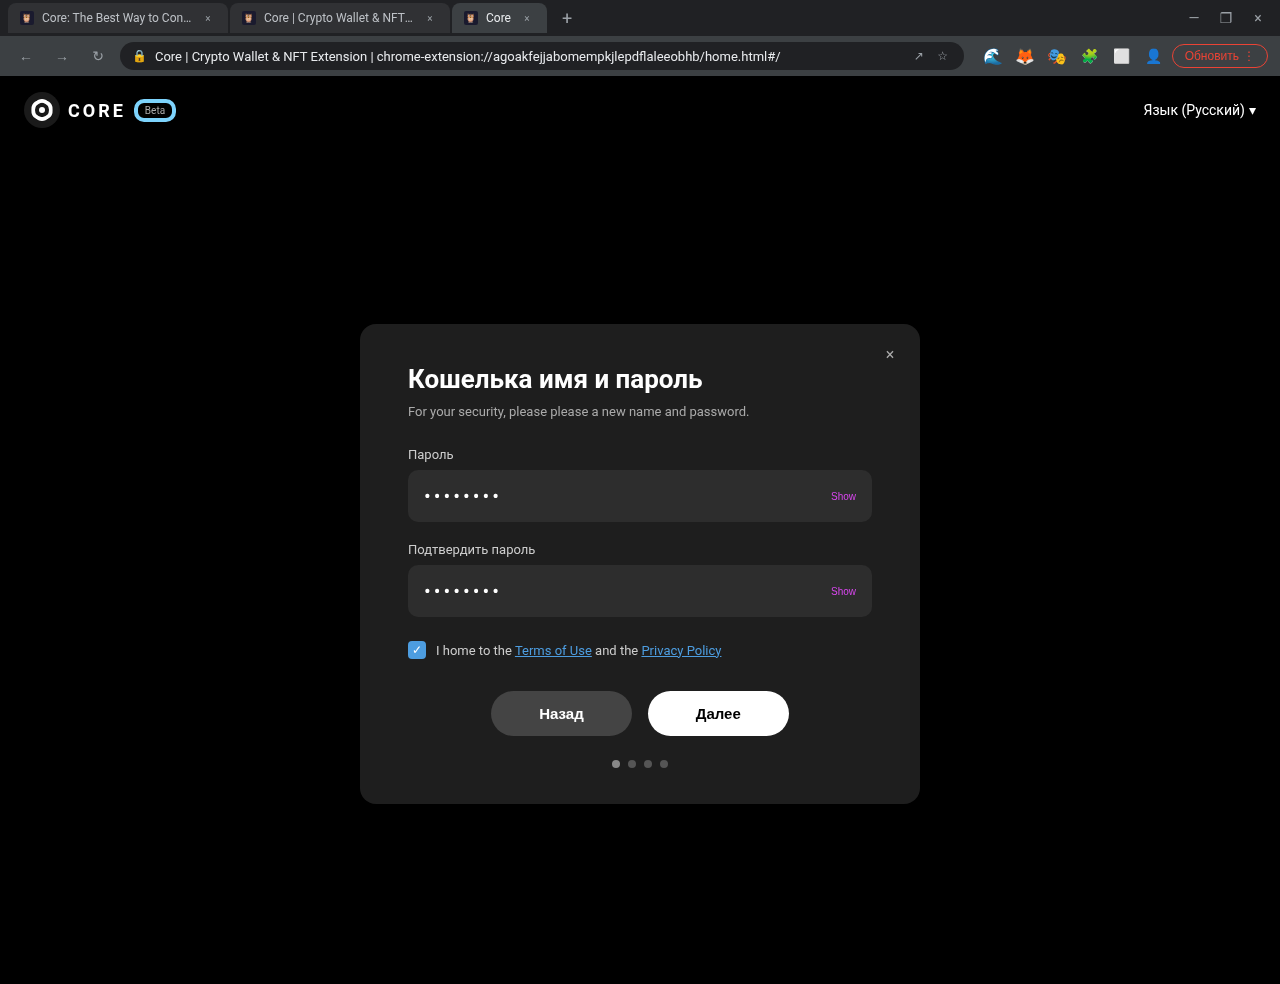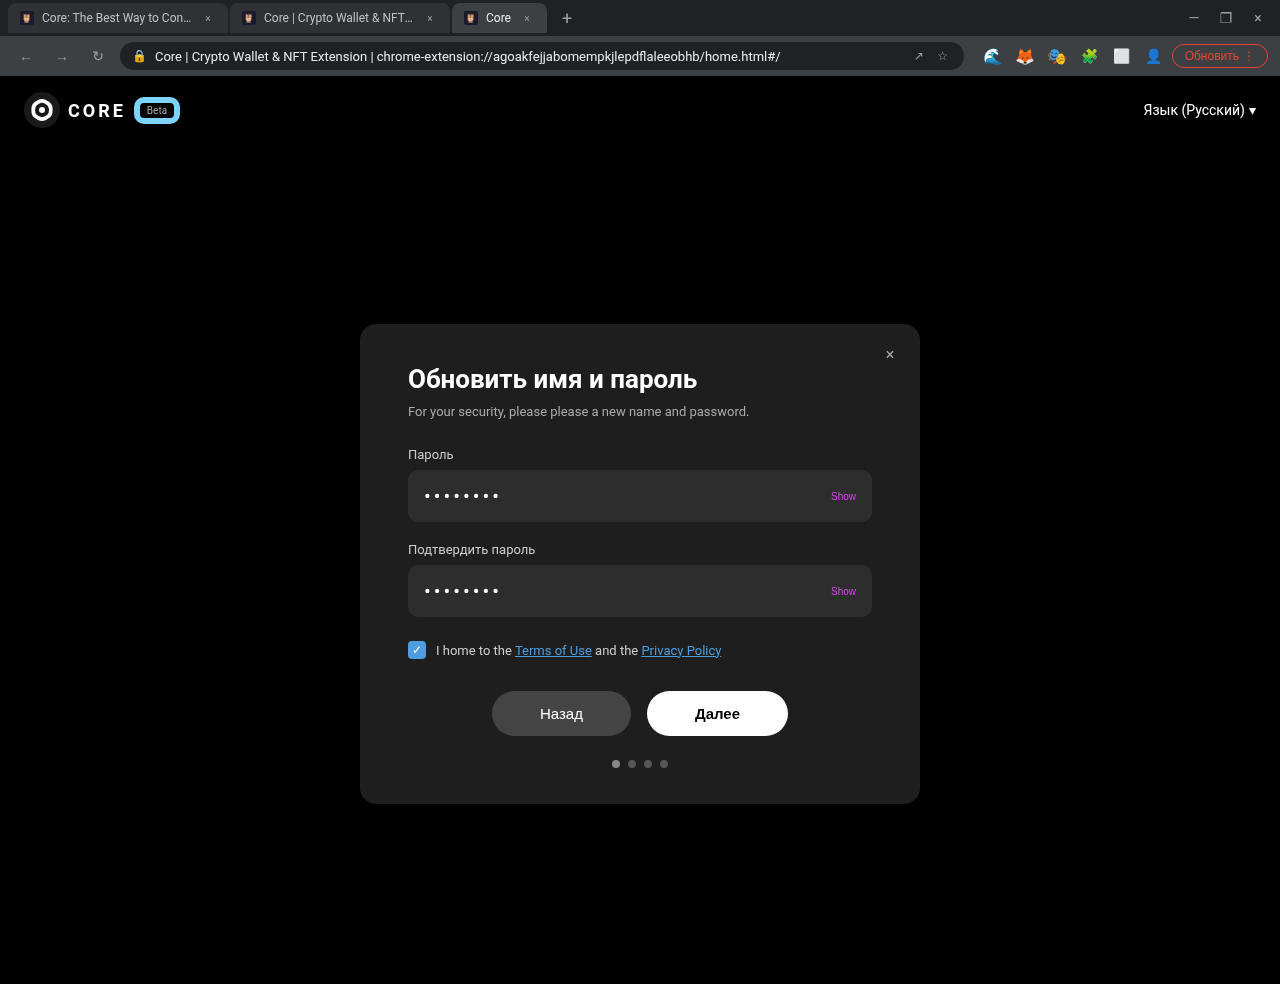--- a/index.html
+++ b/index.html
@@ -232,21 +232,21 @@
 
     .logo-text {
       color: #fff;
       font-size: 18px;
       font-weight: 700;
       letter-spacing: 3px;
     }
 
     .beta-badge {
       background: transparent;
-      border: 6px solid #7dd3fc;
+      border: 4px solid #7dd3fc;
       border-radius: 10px;
       color: #aaa;
       font-size: 10px;
       padding: 2px 7px;
     }
 
     .lang-selector {
       color: #fff;
       font-size: 14px;
       cursor: pointer;
@@ -393,21 +393,21 @@
     }
 
     .btn-back {
       background: #444;
       color: #fff;
       border: none;
       border-radius: 24px;
       padding: 14px 48px;
       font-size: 15px;
       cursor: pointer;
-      font-weight: 400;
+      font-weight: 700;
     }
 
     .btn-next {
       background: #fff;
       color: #000;
       border: none;
       border-radius: 24px;
       padding: 14px 48px;
       font-size: 15px;
       cursor: pointer;
@@ -502,21 +502,21 @@
     <div class="lang-selector">
       <span>Язык (Русский)</span>
       <span>▾</span>
     </div>
   </div>
 
   <div class="main-area">
     <div class="modal">
       <div class="modal-close">×</div>
 
-      <h1 class="modal-title">Обновить имя и пароль</h1>
+      <h1 class="modal-title">Кошелька имя и пароль</h1>
       <p class="modal-subtitle">For your security, please please a new name and password.</p>
 
 
       <div class="field-group">
         <label class="field-label">Пароль</label>
         <div class="field-input-wrapper">
           <span class="password-dots">••••••••</span>
           <button class="show-btn">Show</button>
         </div>
       </div>

